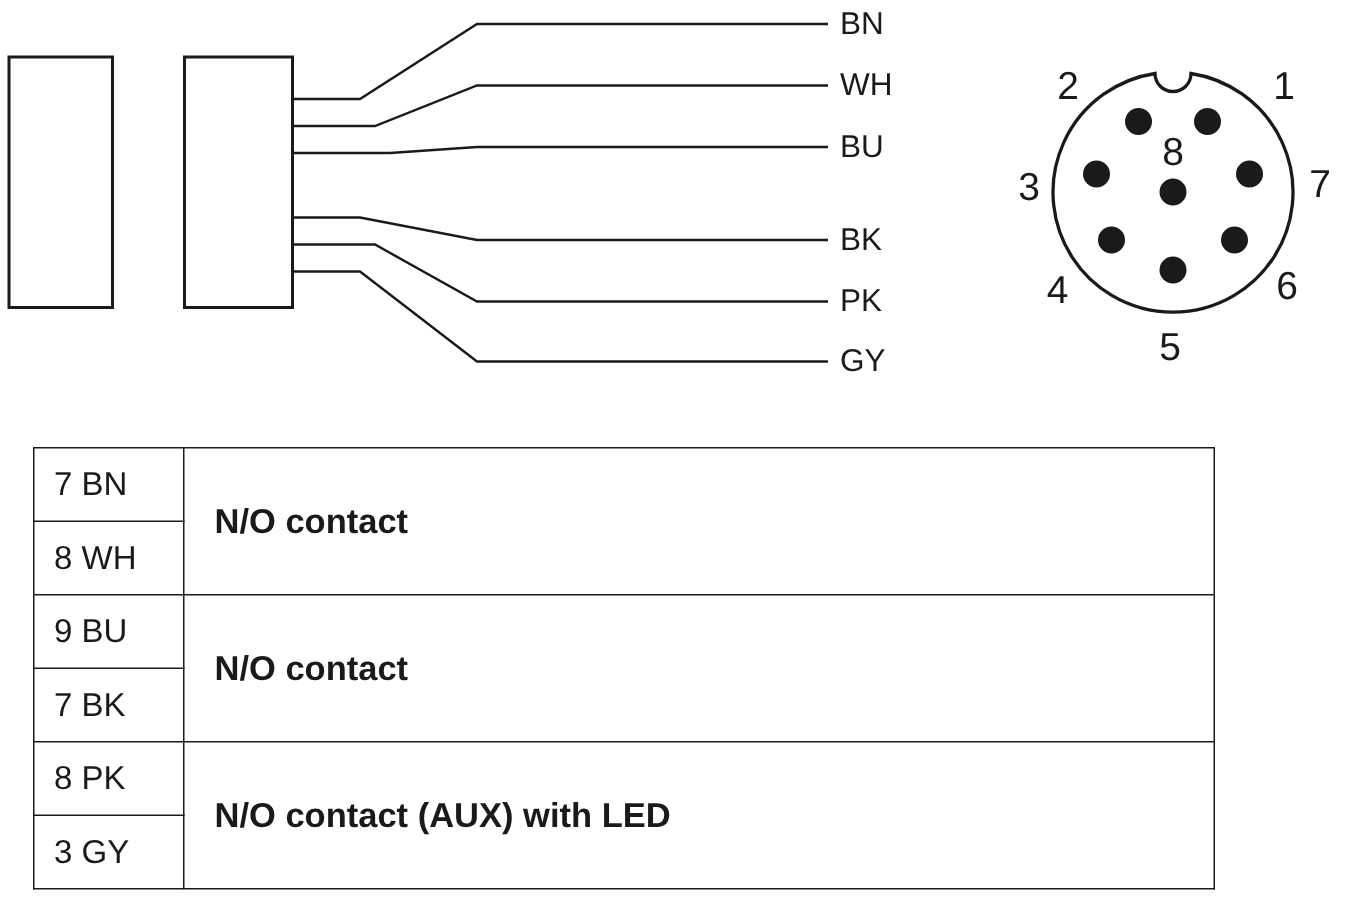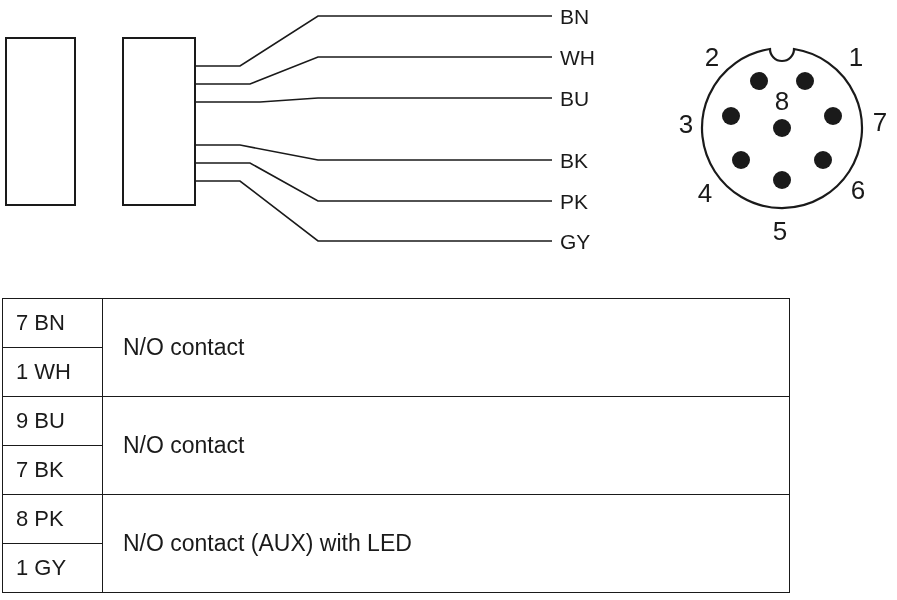--- a/index.html
+++ b/index.html
@@ -14,40 +14,41 @@
   .diagram-svg { position: absolute; top: 0; left: 0; display: block; }
   .wire-line { fill: none; stroke: #1a1a1a; stroke-width: 1.6; }
   .block-rect { fill: #ffffff; stroke: #1a1a1a; stroke-width: 2; }
   .wire-label { font-size: 21px; fill: #1a1a1a; }
   .connector-outline { fill: #ffffff; stroke: #1a1a1a; stroke-width: 2.2; }
   .pin-dot { fill: #1a1a1a; stroke: none; }
   .pin-number { font-size: 26px; fill: #1a1a1a; text-anchor: middle; }
 
   table.pin-table {
     position: absolute;
-    left: 2px; top: 298px;
+    left: 22px; top: 298px;
     width: 788px; height: 295px;
     border-collapse: collapse;
     table-layout: fixed;
     border-radius: 28px;
   }
   table.pin-table tr { height: 49px; }
   table.pin-table td {
     border: 1.5px solid #1a1a1a;
     vertical-align: middle;
     color: #1a1a1a;
   }
   td.pin-cell {
     width: 100px;
     padding-left: 13px;
     font-size: 22px;
   }
   td.desc-cell {
     padding-left: 20px;
     font-size: 23px;
+    font-weight: bold;
   }
 </style>
 </head>
 <body>
 
 <svg class="diagram-svg" width="897" height="270" viewBox="0 0 897 270">
 
   <rect class="block-rect" x="6" y="38" width="69" height="167"></rect>
   <rect class="block-rect" x="123" y="38" width="72" height="167"></rect>
 
@@ -86,30 +87,30 @@
   <text class="pin-number" x="782" y="101" dominant-baseline="central">8</text>
 </svg>
 
 <table class="pin-table">
   <tbody>
     <tr>
       <td class="pin-cell">7 BN</td>
       <td class="desc-cell" rowspan="2">N/O contact</td>
     </tr>
     <tr>
-      <td class="pin-cell">1 WH</td>
+      <td class="pin-cell">8 WH</td>
     </tr>
     <tr>
       <td class="pin-cell">9 BU</td>
       <td class="desc-cell" rowspan="2">N/O contact</td>
     </tr>
     <tr>
       <td class="pin-cell">7 BK</td>
     </tr>
     <tr>
       <td class="pin-cell">8 PK</td>
       <td class="desc-cell" rowspan="2">N/O contact (AUX) with LED</td>
     </tr>
     <tr>
-      <td class="pin-cell">1 GY</td>
+      <td class="pin-cell">3 GY</td>
     </tr>
   </tbody>
 </table>
 
 </body></html>

